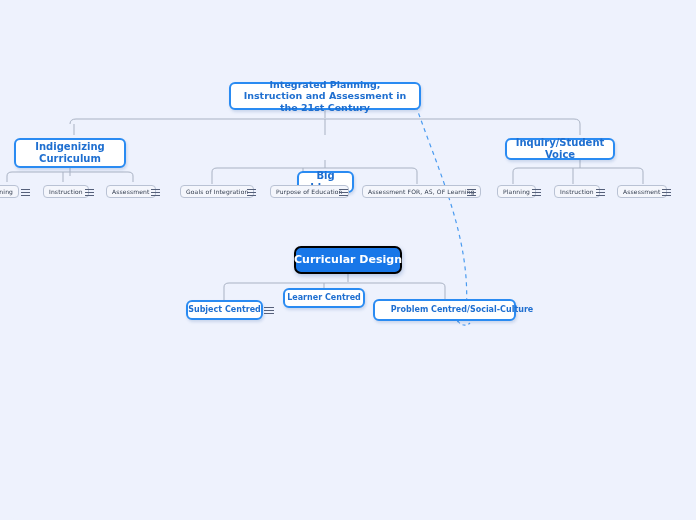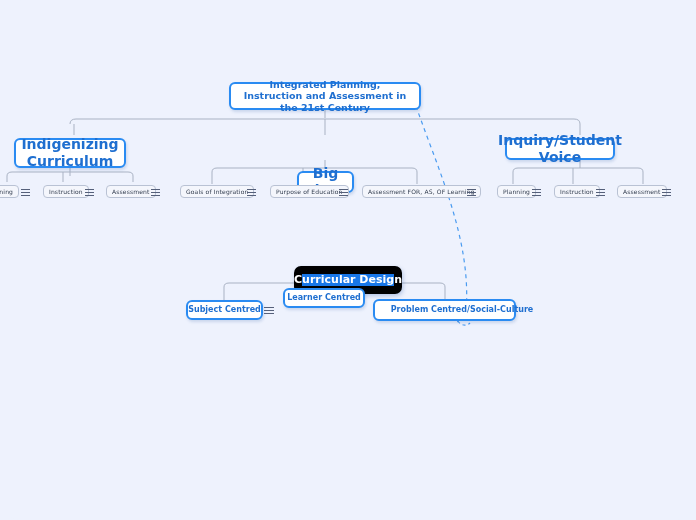--- a/index.html
+++ b/index.html
@@ -50,21 +50,21 @@
     white-space: normal;
     box-shadow: 1px 2px 3px rgba(40,90,160,.18);
   }
 
   
   .n-l1 {
     background: #ffffff;
     border: 2px solid #2a8bf2;
     color: #1f6fd0;
     font-weight: bold;
-    font-size: 14px;
+    font-size: 10px;
     padding: 4px 8px;
     white-space: normal;
     box-shadow: 1px 2px 3px rgba(40,90,160,.18);
   }
 
   
   .n-leaf {
     background: #f4f6fc;
     border: 1px solid #b9c2d4;
     border-radius: 4px;
@@ -72,28 +72,27 @@
     font-weight: normal;
     font-size: 6px;
     letter-spacing: .15px;
     padding: 2px 5px;
     height: 13px;
   }
 
   
   .n-filled {
     background: #1877e8;
-    border: 8px solid #000000;
+    border: 2px solid #000000;
     color: #ffffff;
     font-weight: bold;
     font-size: 11px;
     padding: 6px 12px;
     border-radius: 7px;
     box-shadow: 1px 2px 4px rgba(30,80,160,.28);
-    margin-top: 20px;
   }
 
   
   .n-cc {
     background: #ffffff;
     border: 2px solid #2a8bf2;
     color: #1f6fd0;
     font-weight: bold;
     font-size: 8px;
     padding: 5px 9px;

